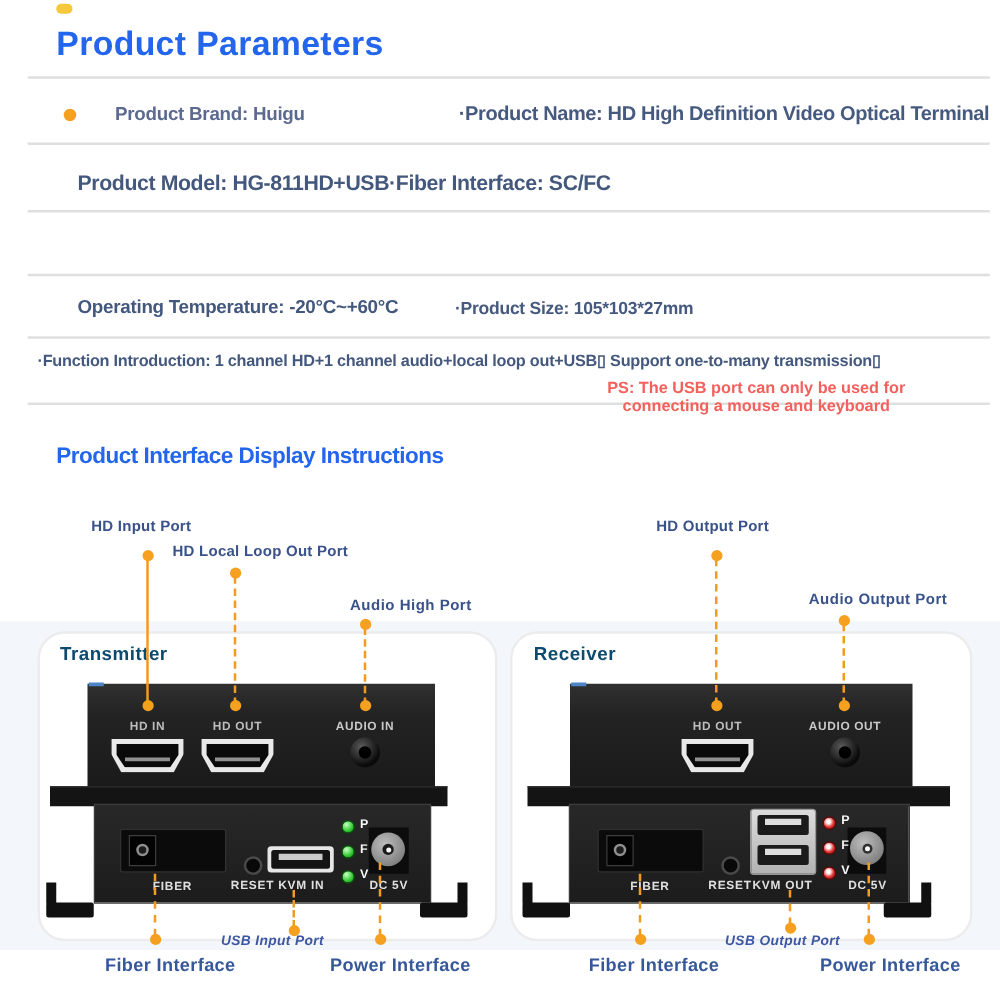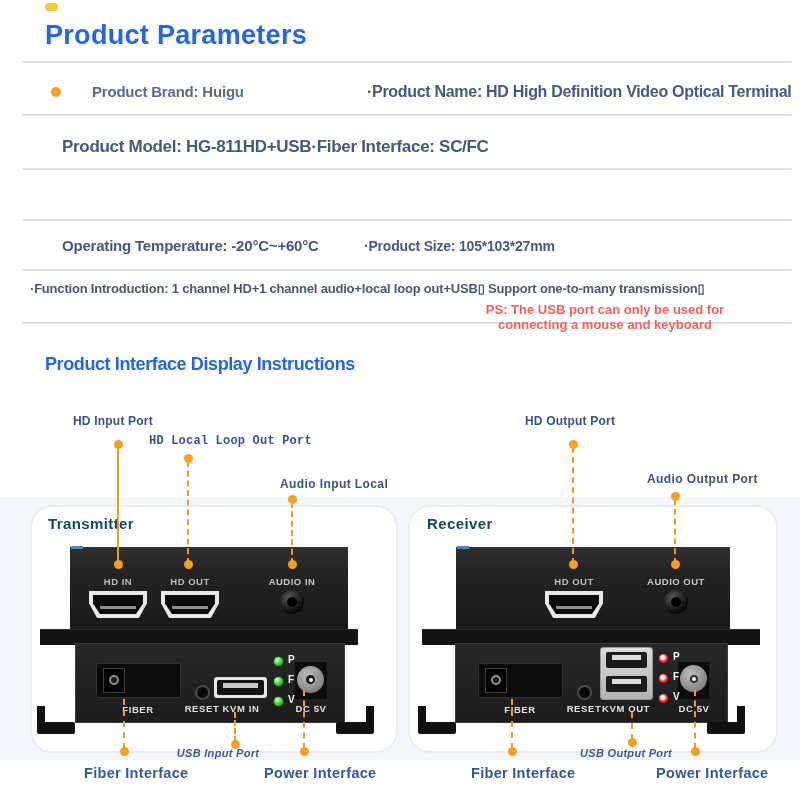--- a/index.html
+++ b/index.html
@@ -80,22 +80,22 @@
   <div class="abs" style="left:440px;top:302px;width:330px;text-align:center;font-weight:bold;font-size:13px;line-height:15px;color:#f4605c;z-index:3;">
     <div>PS: The USB port can only be used for</div>
     <div>connecting a mouse and keyboard</div>
   </div>
 
   <div class="t" style="left:45px;top:354px;font-size:18px;letter-spacing:-.4px;color:#2365ec;">Product Interface Display Instructions</div>
 
   <div class="wash"></div>
 
   <div class="dlabel" style="left:73px;top:414px;">HD Input Port</div>
-  <div class="dlabel" style="left:149px;top:434px;font-family:Liberation Mono, monospace;">HD Local Loop Out Port</div>
-  <div class="dlabel" style="left:280px;top:477px;letter-spacing:.4px;">Audio Input Local</div>
+  <div class="dlabel" style="left:138px;top:434px;">HD Local Loop Out Port</div>
+  <div class="dlabel" style="left:280px;top:477px;letter-spacing:.4px;">Audio High Port</div>
   <div class="dlabel" style="left:525px;top:414px;">HD Output Port</div>
   <div class="dlabel" style="left:647px;top:472px;letter-spacing:.4px;">Audio Output Port</div>
 
   <div class="card" style="left:30px;width:368px;"></div>
   <div class="card" style="left:408px;width:370px;"></div>
   <div class="cardtitle" style="left:48px;top:515px;">Transmitter</div>
   <div class="cardtitle" style="left:427px;top:515px;">Receiver</div>
 
   <div class="panel" style="left:70px;top:547px;width:278px;height:83px;"></div>
   <div class="sliver" style="left:71px;top:546px;"></div>

